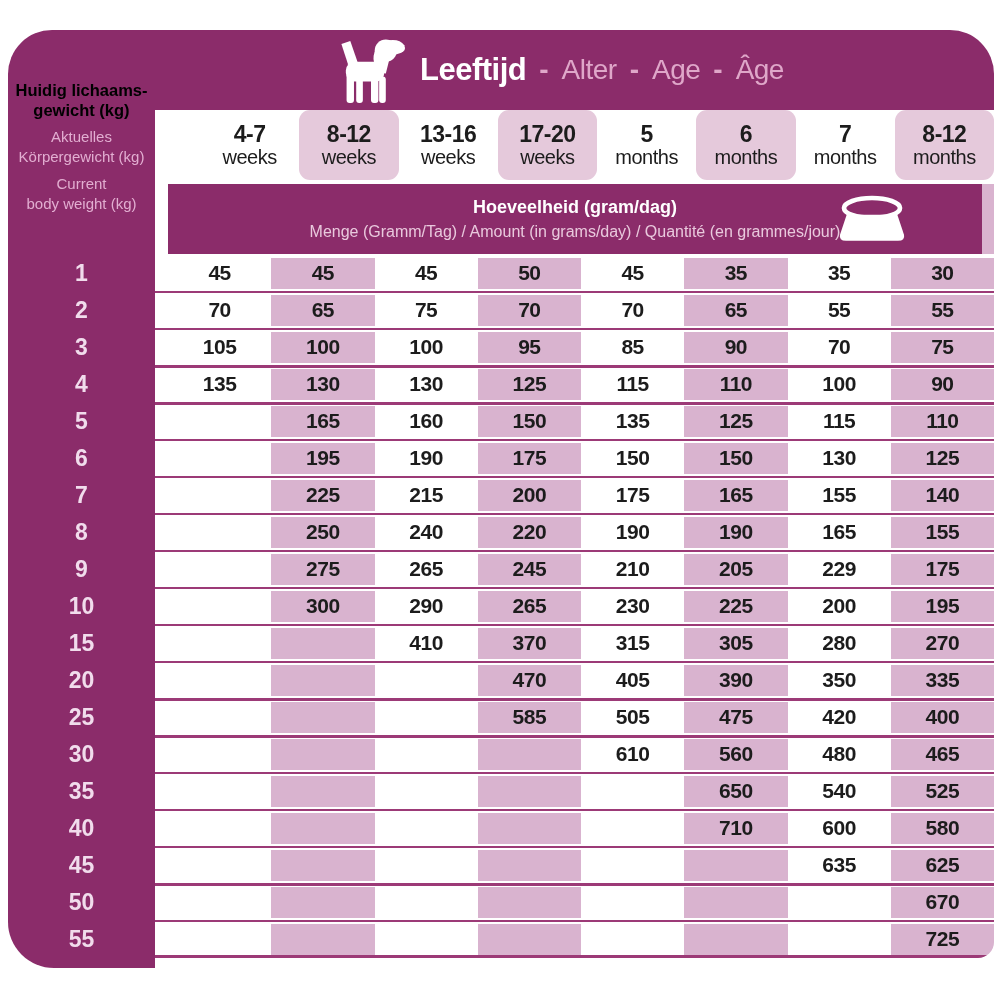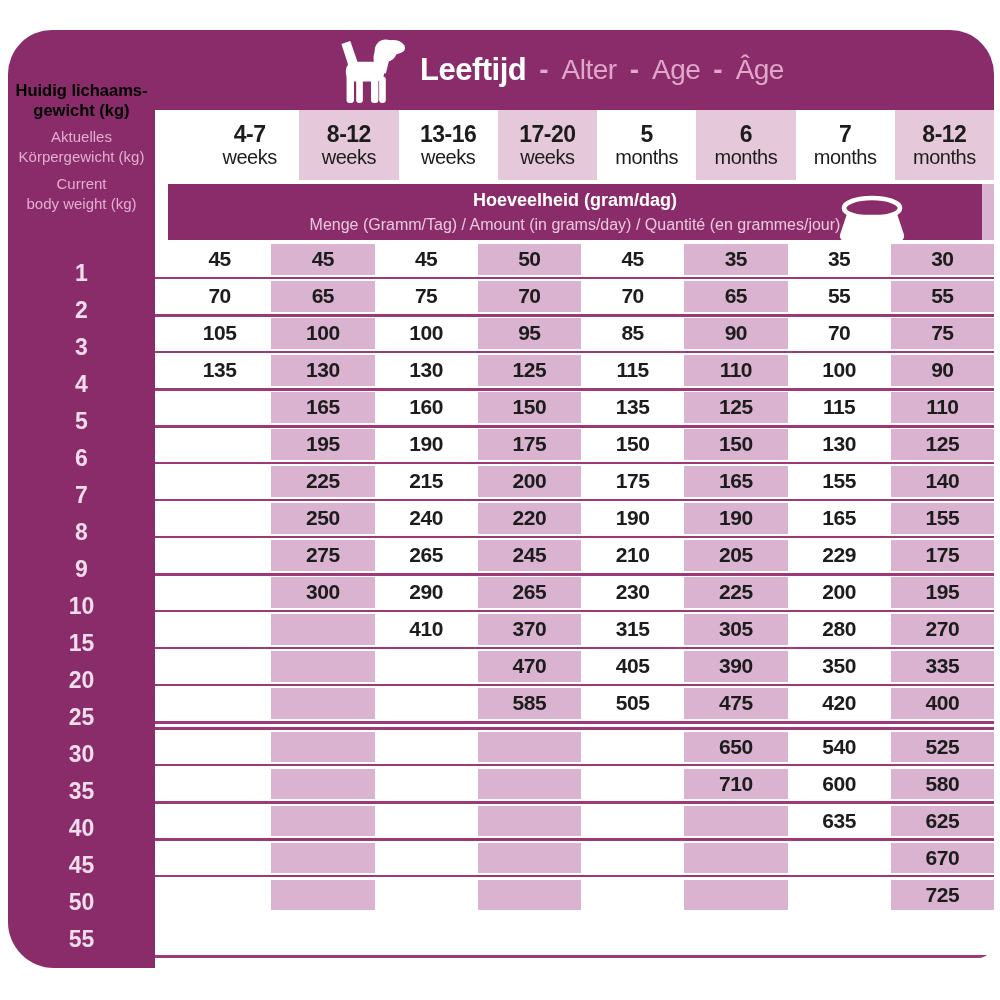--- a/index.html
+++ b/index.html
@@ -33,25 +33,25 @@
   .slg div{color:#e2aed1;font-size:15px;}
   .weights{position:absolute;left:0;top:228px;width:147px;z-index:3;}
   .wrow{height:37px;box-sizing:border-box;padding-bottom:6.5px;display:flex;align-items:center;
         justify-content:center;font-weight:bold;font-size:23px;color:var(--light);}
   .table-area{position:absolute;left:147px;top:80px;right:0;bottom:10px;background:#fff;
         overflow:hidden;border-radius:0 0 16px 0;display:flex;flex-direction:column;}
   .header-row{height:70px;display:flex;margin-left:32px;}
   .spacer{width:13px;background:#fff;flex:none;}
   .hcell{flex:1;display:flex;flex-direction:column;align-items:center;justify-content:center;
         line-height:1.08;background:#fff;}
-  .hcell.shade{background:var(--hpink);}
+  .hcell.shade{background:var(--hpink);border-radius:11px;}
   .hcell .l1{font-weight:bold;font-size:23px;color:var(--ink);letter-spacing:-0.5px;}
   .hcell .l2{font-size:20px;color:var(--ink);letter-spacing:-0.5px;}
   .hgap{height:4px;background:#fff;flex:none;}
-  .banner-row{height:56px;position:relative;display:flex;flex:none;}
+  .banner-row{height:70px;position:relative;display:flex;flex:none;}
   .scell{flex:1;background:#fff;}
   .scell.shade{background:var(--pink);}
   .banner{position:absolute;left:13px;right:12px;top:0;bottom:0;background:var(--purple);
         display:flex;flex-direction:column;align-items:center;justify-content:center;gap:5px;}
   .banner .b1{color:#fff;font-weight:bold;font-size:18px;}
   .banner .b2{color:var(--bsec);font-size:16px;}
   .bowl{position:absolute;left:664px;top:7px;width:80px;height:58px;}
   .rows{flex:1;display:flex;flex-direction:column;}
   .data-row{height:30.5px;display:flex;flex:none;}
   .dcell{flex:1;display:flex;align-items:center;justify-content:center;font-weight:bold;
@@ -341,20 +341,31 @@
           <div class="dcell"></div>
           <div class="dcell shade"></div>
           <div class="dcell"></div>
           <div class="dcell shade">585</div>
           <div class="dcell">505</div>
           <div class="dcell shade">475</div>
           <div class="dcell">420</div>
           <div class="dcell shade">400</div>
         </div>
         <div class="sep"></div>
+        <div class="data-row">
+          <div class="spacer"></div>
+          <div class="dcell"></div>
+          <div class="dcell shade"></div>
+          <div class="dcell"></div>
+          <div class="dcell shade"></div>
+          <div class="dcell">610</div>
+          <div class="dcell shade">560</div>
+          <div class="dcell">480</div>
+          <div class="dcell shade">465</div>
+        </div>
         <div class="sep"></div>
         <div class="data-row">
           <div class="spacer"></div>
           <div class="dcell"></div>
           <div class="dcell shade"></div>
           <div class="dcell"></div>
           <div class="dcell shade"></div>
           <div class="dcell"></div>
           <div class="dcell shade">650</div>
           <div class="dcell">540</div>

